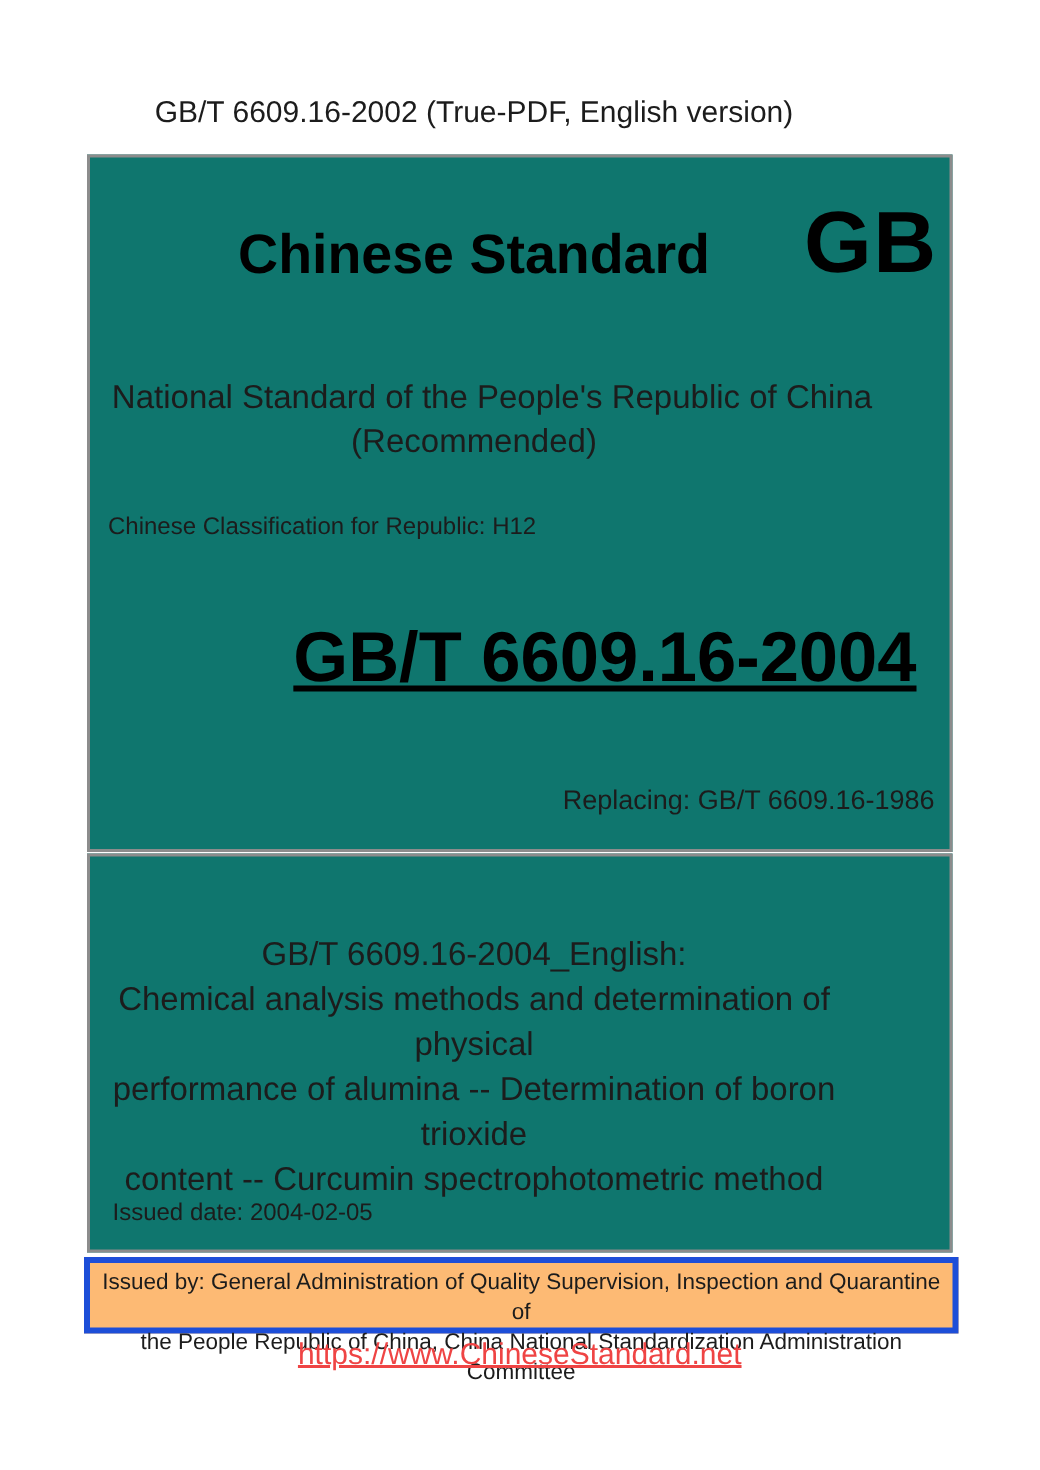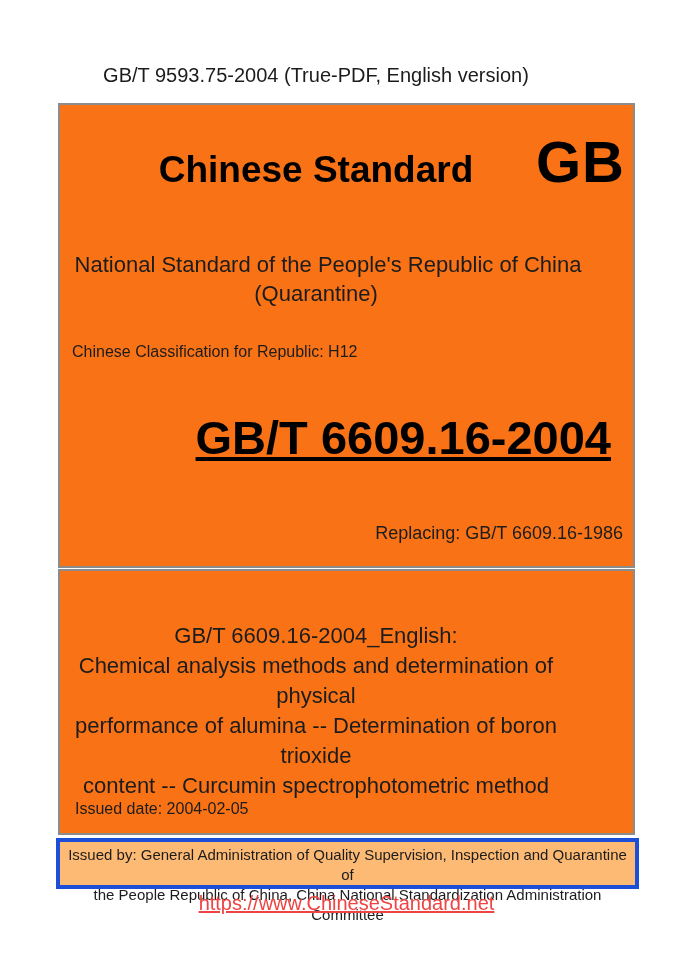--- a/index.html
+++ b/index.html
@@ -24,21 +24,21 @@
     text-align: center;
     font-size: 20px;
     line-height: 24px;
     color: #1c1c1c;
   }
   .box {
     position: absolute;
     left: 58px;
     width: 573px;
     border: 2px solid #8c8c8c;
-    background: #f97316;
+    background: #0f766e;
   }
   .box1 { top: 103px; height: 461px; }
   .box2 { top: 569px; height: 262px; }
   .box3 {
     position: absolute;
     left: 56px;
     top: 838px;
     width: 575px;
     height: 43px;
     border: 4px solid #1d4ed8;
@@ -163,27 +163,27 @@
     color: #ef4444;
     text-decoration: underline;
     cursor: pointer;
   }
 </style>
 </head>
 <body>
 
 <div class="page">
 
-  <div class="doc-header">GB/T 9593.75-2004 (True-PDF, English version)</div>
+  <div class="doc-header">GB/T 6609.16-2002 (True-PDF, English version)</div>
 
   <div class="box box1">
     <div class="brand">Chinese Standard</div>
     <div class="gb-logo">GB</div>
     <div class="national">National Standard of the People's Republic of China</div>
-    <div class="recommended">(Quarantine)</div>
+    <div class="recommended">(Recommended)</div>
     <div class="classification">Chinese Classification for Republic: H12</div>
     <div class="std-number">GB/T 6609.16-2004</div>
     <div class="replacing">Replacing: GB/T 6609.16-1986</div>
   </div>
 
   <div class="box box2">
     <div class="title-english">GB/T 6609.16-2004_English:
 Chemical analysis methods and determination of physical
 performance of alumina -- Determination of boron trioxide
 content -- Curcumin spectrophotometric method</div>

